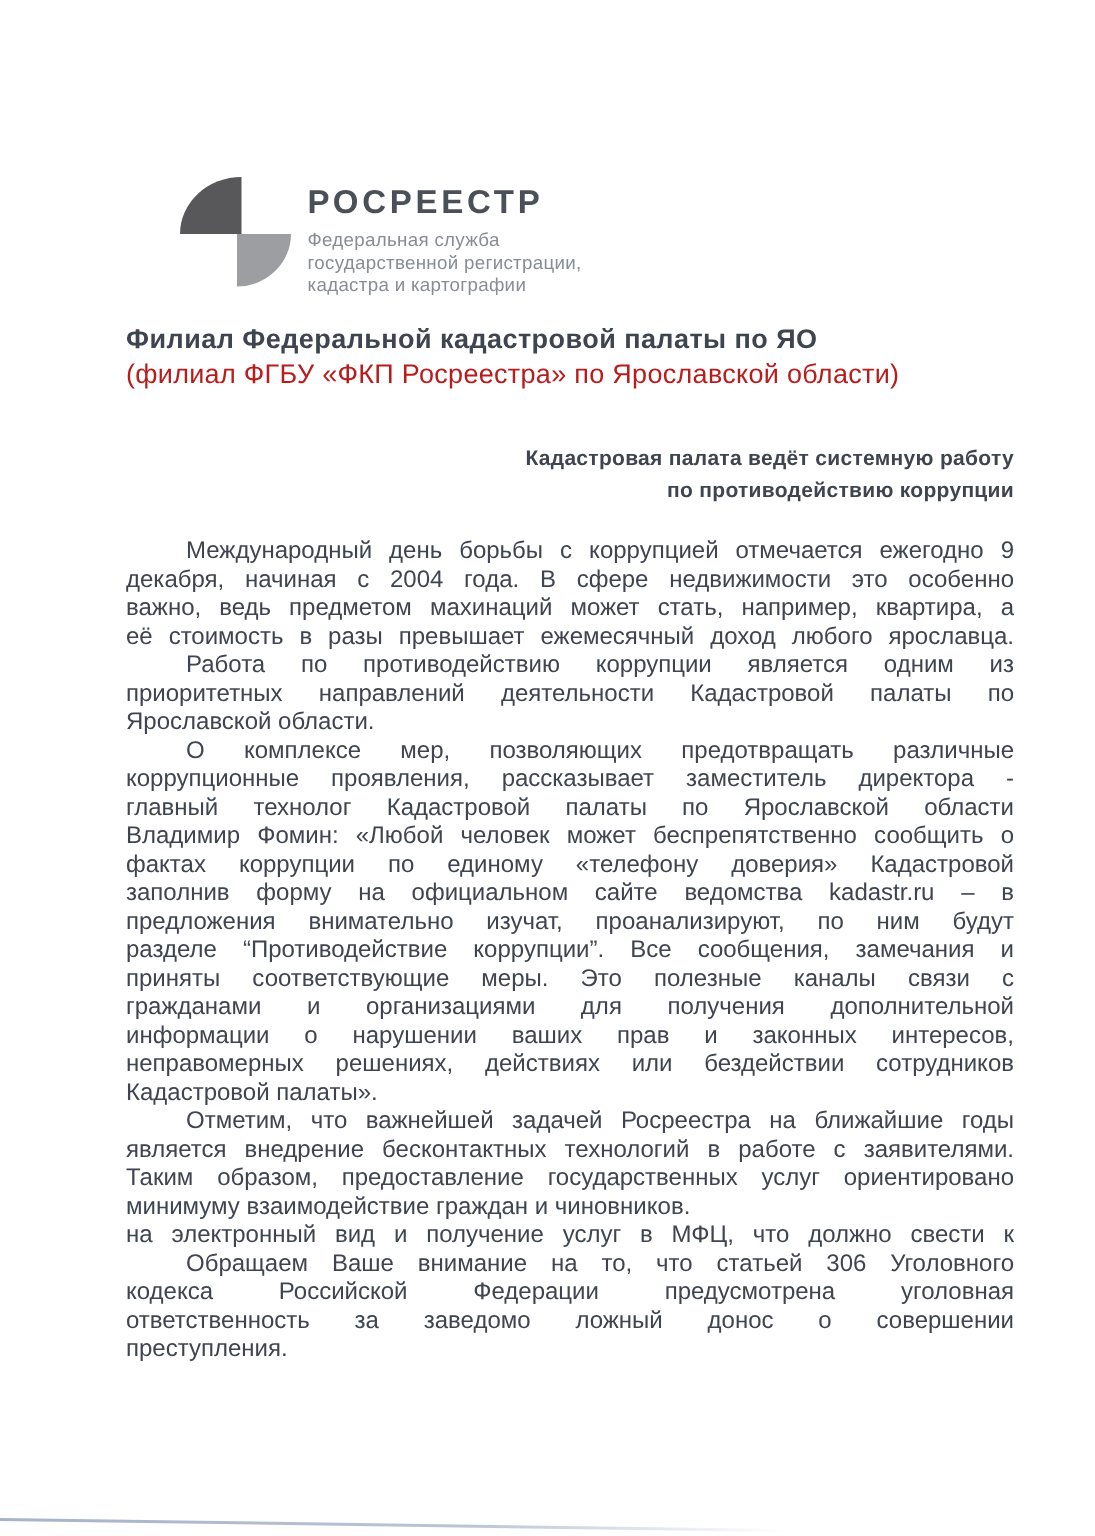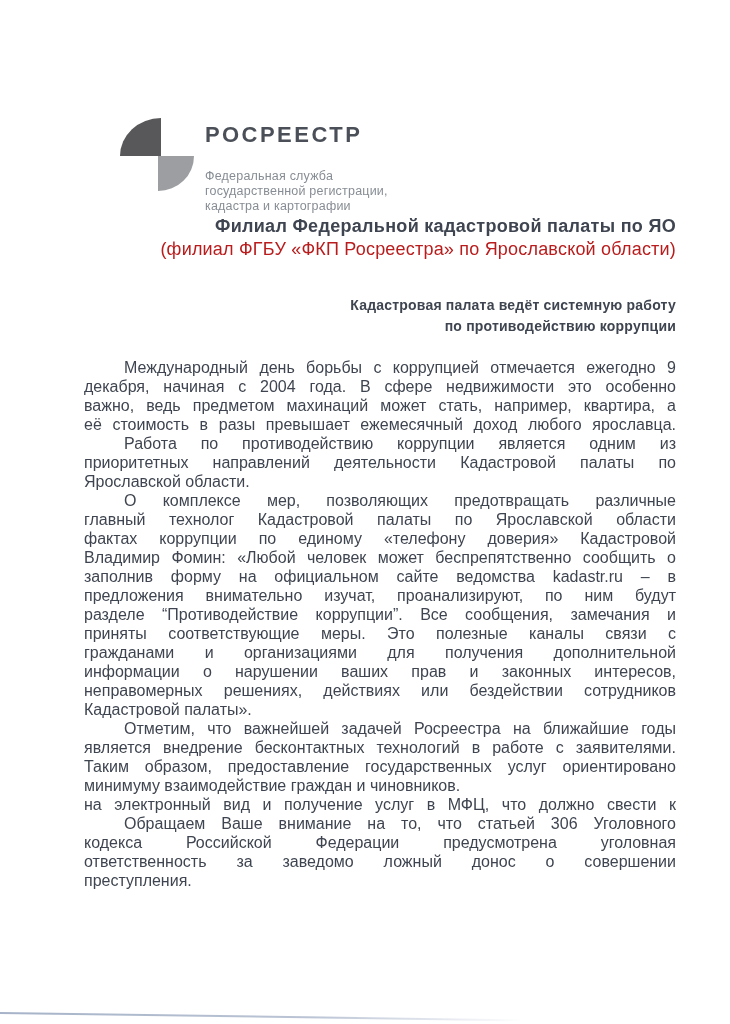--- a/index.html
+++ b/index.html
@@ -12,24 +12,24 @@
     overflow: hidden;
   }
 
   
   .logo { position: absolute; left: 120px; top: 117px; display: flex; }
   .logo-mark { position: relative; width: 76px; height: 76px; flex: 0 0 auto; }
   .q-dark  { position: absolute; left: 0;    top: 1px;  width: 41px; height: 38px; border-radius: 100% 0 0 0; }
   .q-light { position: absolute; left: 38px; top: 39px; width: 36px; height: 35px; border-radius: 0 0 100% 0; }
   .logo-text { margin-left: 9px; padding-top: 4px; }
   .logo-title { font-size: 22px; font-weight: bold; letter-spacing: 2.5px; line-height: 28px; }
-  .logo-sub { margin-top: 20px; font-size: 12.5px; line-height: 15px; letter-spacing: 0.2px; }
+  .logo-sub { margin-top: 4px; font-size: 12.5px; line-height: 15px; letter-spacing: 0.2px; }
 
   
-  .org-header { position: absolute; left: 84px; top: 215px; width: 592px; text-align: right; line-height: 23px; }
+  .org-header { position: absolute; left: 84px; top: 215px; width: 592px; text-align: left; line-height: 23px; }
   .org-title { font-size: 18px; font-weight: bold; letter-spacing: 0.3px; }
   .org-subtitle { font-size: 18px; color: #b91c1c; letter-spacing: 0.2px; }
 
   
   .doc-title { position: absolute; left: 84px; top: 295px; width: 592px; text-align: right;
                font-size: 14px; font-weight: bold; line-height: 21px; letter-spacing: 0.2px; }
 
   
   .article-body { position: absolute; left: 84px; top: 358px; width: 592px;
                   font-size: 16px; line-height: 19px; }
@@ -82,23 +82,24 @@
         <div class="line">важно, ведь предметом махинаций может стать, например, квартира, а</div>
         <div class="line">её стоимость в разы превышает ежемесячный доход любого ярославца.</div>
       </div>
       <div>
         <div class="line first">Работа по противодействию коррупции является одним из</div>
         <div class="line">приоритетных направлений деятельности Кадастровой палаты по</div>
         <div class="line last-left">Ярославской области.</div>
       </div>
       <div>
         <div class="line first">О комплексе мер, позволяющих предотвращать различные</div>
+        <div class="line">коррупционные проявления, рассказывает заместитель директора -</div>
         <div class="line">главный технолог Кадастровой палаты по Ярославской области</div>
+        <div class="line">Владимир Фомин: «Любой человек может беспрепятственно сообщить о</div>
         <div class="line">фактах коррупции по единому «телефону доверия» Кадастровой</div>
-        <div class="line">Владимир Фомин: «Любой человек может беспрепятственно сообщить о</div>
         <div class="line">заполнив форму на официальном сайте ведомства kadastr.ru – в</div>
         <div class="line">предложения внимательно изучат, проанализируют, по ним будут</div>
         <div class="line">разделе “Противодействие коррупции”. Все сообщения, замечания и</div>
         <div class="line">приняты соответствующие меры. Это полезные каналы связи с</div>
         <div class="line">гражданами и организациями для получения дополнительной</div>
         <div class="line">информации о нарушении ваших прав и законных интересов,</div>
         <div class="line">неправомерных решениях, действиях или бездействии сотрудников</div>
         <div class="line last-left">Кадастровой палаты».</div>
       </div>
       <div>

